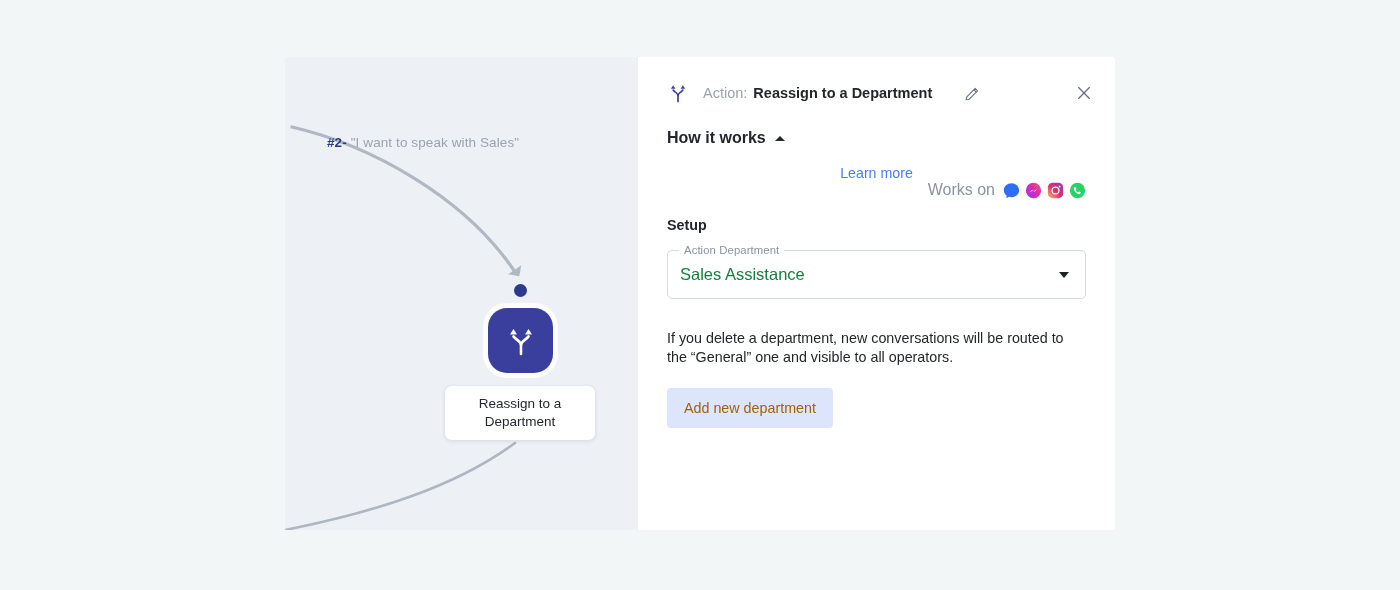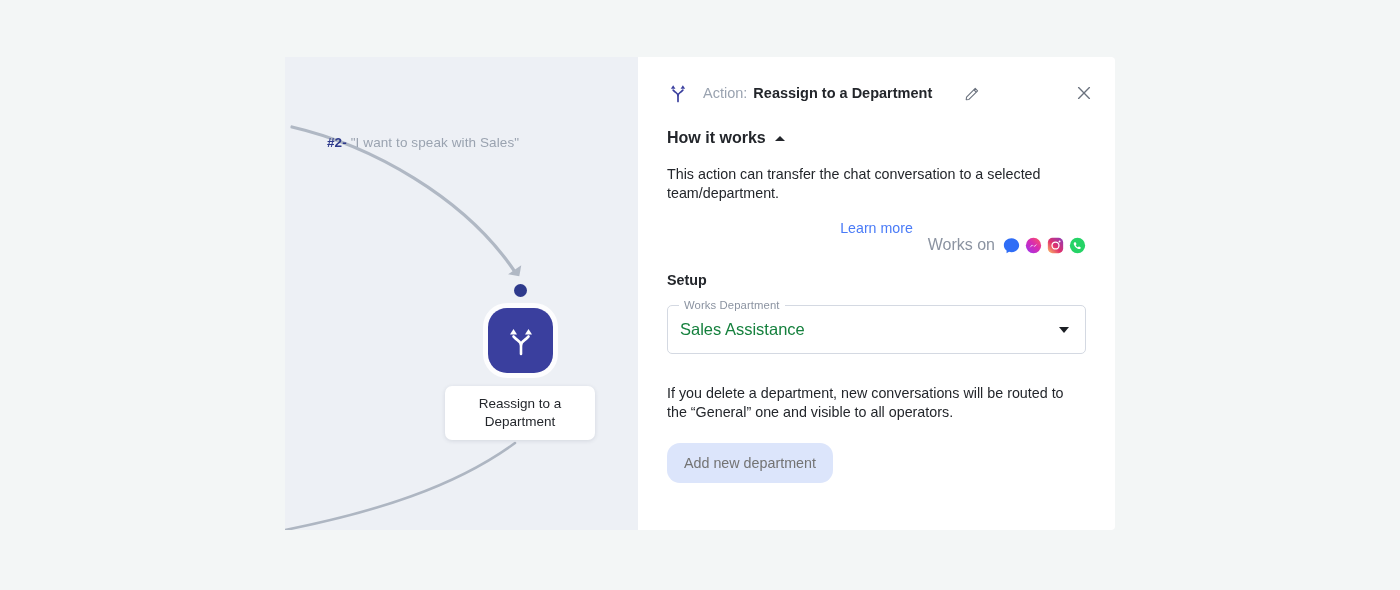--- a/index.html
+++ b/index.html
@@ -271,23 +271,23 @@
     font-size: 14.3px;
     line-height: 18.5px;
     color: #23262b;
     max-width: 410px;
   }
 
   #add-dept-btn {
     margin-top: 22px;
     display: inline-block;
     background: #dce5fb;
-    color: #737373;
+    color: #a16207;
     border: none;
-    border-radius: 13px;
+    border-radius: 4px;
     font-family: "Liberation Sans", sans-serif;
     font-size: 14.3px;
     padding: 12px 17px;
     cursor: pointer;
   }
 </style>
 </head>
 <body>
 
 <div id="stage">
@@ -359,21 +359,20 @@
       </span>
     </div>
 
     <div class="panel-body">
 
       <div id="how-it-works">
         <span class="hiw-label">How it works</span>
         <span class="caret-up"></span>
       </div>
 
-      <div id="hiw-desc">This action can transfer the chat conversation to a selected team/department.</div>
 
       <div id="links-row">
         <a id="learn-more" href="#">Learn more</a>
 
         <div id="works-on-group">
           <span id="works-on-label">Works on</span>
           <span class="chan-icons">
 
             <span class="chan">
               <svg width="17" height="17" viewBox="0 0 20 20">
@@ -418,21 +417,21 @@
               </svg>
             </span>
 
           </span>
         </div>
       </div>
 
       <div id="setup-heading">Setup</div>
 
       <div id="select-wrap">
-        <span id="select-legend">Works Department</span>
+        <span id="select-legend">Action Department</span>
         <span id="select-value">Sales Assistance</span>
         <span class="caret-down"></span>
       </div>
 
       <div id="delete-note">If you delete a department, new conversations will be routed to the “General” one and visible to all operators.</div>
 
       <button id="add-dept-btn">Add new department</button>
 
     </div>
   </div>

